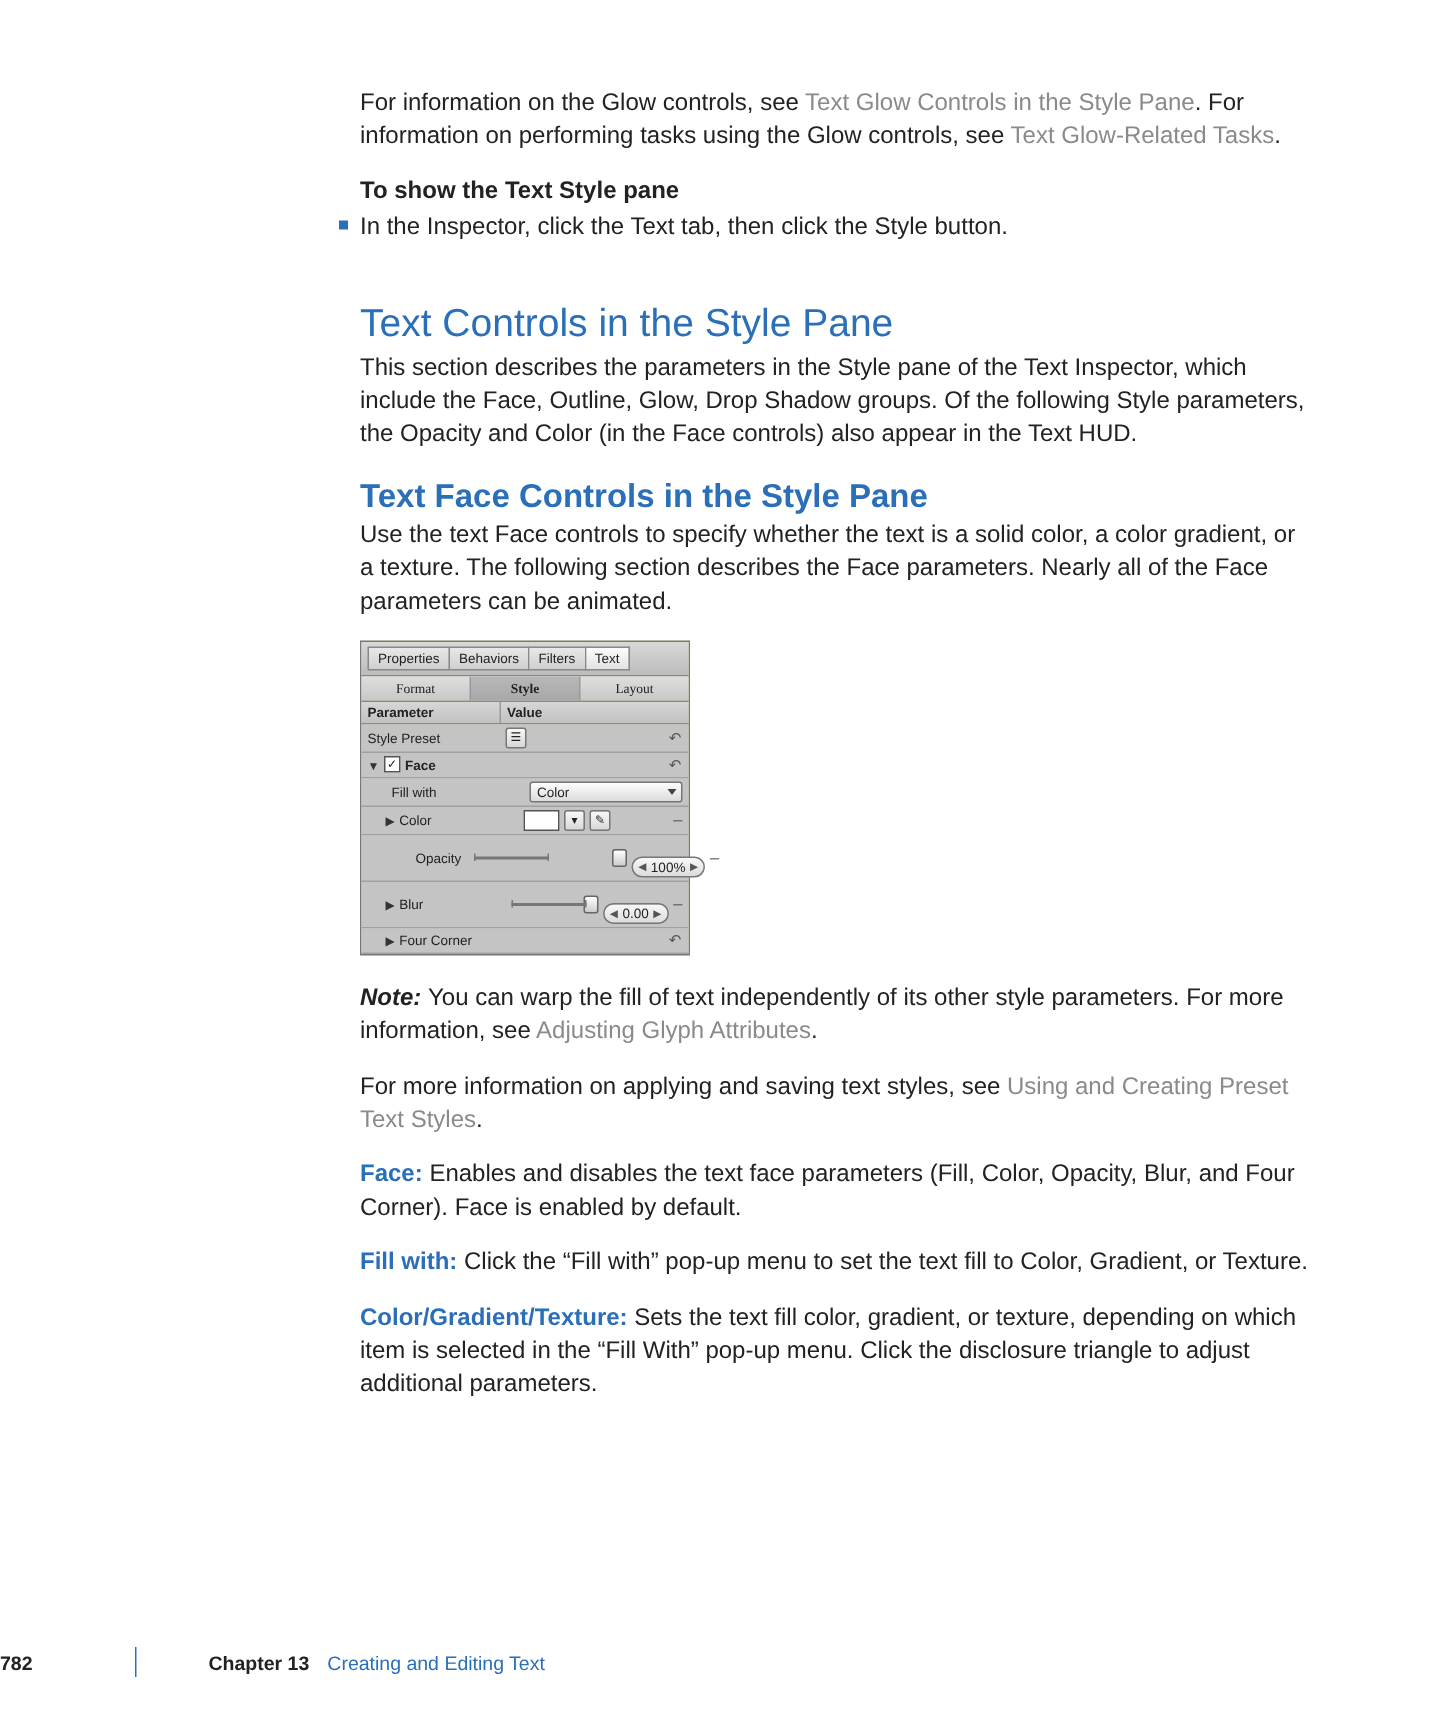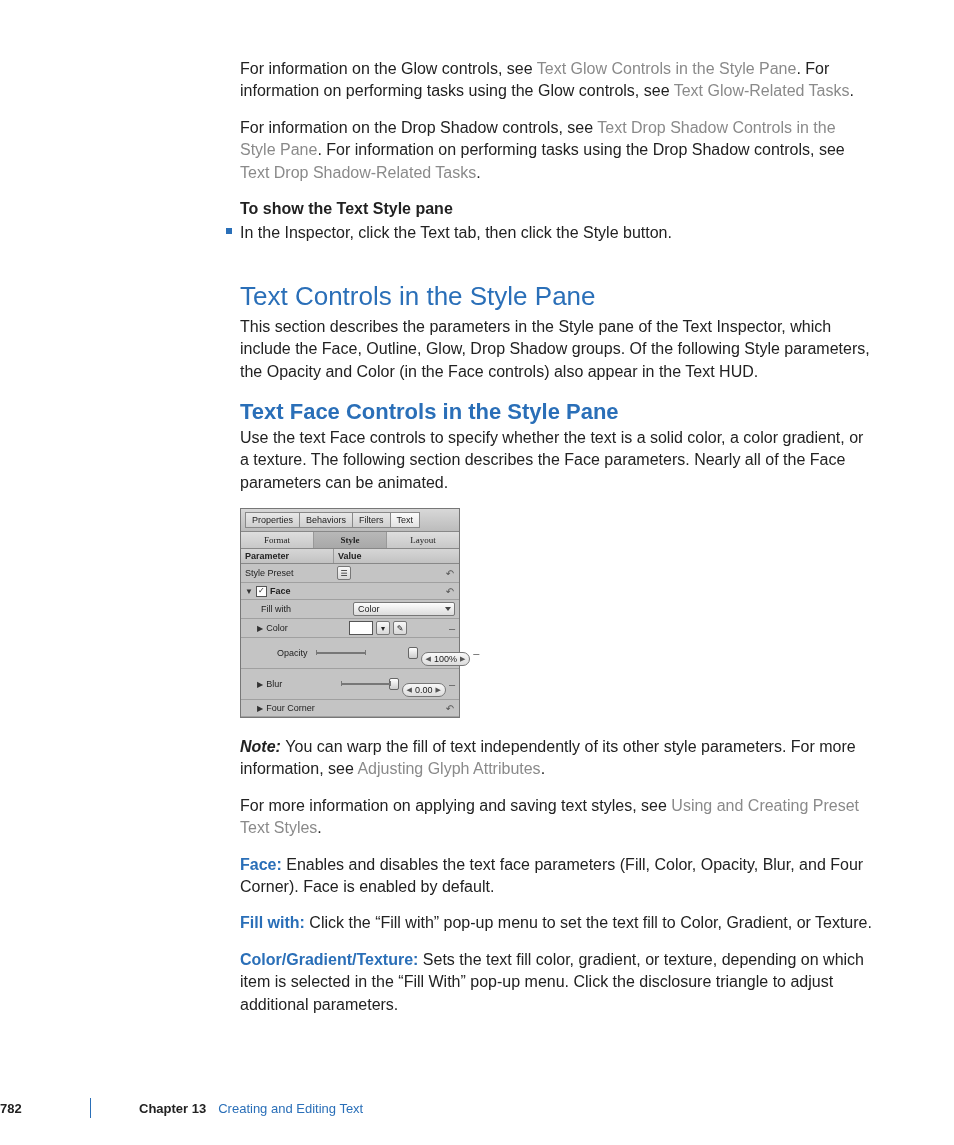--- a/index.html
+++ b/index.html
@@ -92,21 +92,21 @@
   }
   .hdrrow .c1 { width: 84px; padding: 2px 4px; border-right: 1px solid #999; }
   .hdrrow .c2 { flex: 1; padding: 2px 4px; }
   .prow {
     display: flex;
     align-items: center;
     border-bottom: 1px solid #a0a0a0;
     background: #c4c4c4;
     min-height: 16px;
   }
-  .prow .c1 { width: 84px; padding: 2px 4px; font-size: 9px; display:flex; align-items:center; gap:3px;}
+  .prow .c1 { width: 84px; padding: 2px 4px; font-size: 9px; display:flex; align-items:flex-end; gap:3px;}
   .prow .c2 { flex: 1; padding: 2px 4px; display: flex; align-items: center; gap: 3px; }
   .tri { font-size: 8px; color: #333; }
   .chk {
     width: 9px; height: 9px; border: 1px solid #555; background: #fff;
     display: inline-flex; align-items: center; justify-content: center;
     font-size: 8px; line-height: 1;
   }
   .popup {
     flex: 1;
     height: 12px;
@@ -179,23 +179,20 @@
 </style>
 </head>
 <body>
 
 <div class="page">
 
   <p>
     <span>For information on the Glow controls, see </span><a class="link">Text Glow Controls in the Style Pane</a><span>. For information on performing tasks using the Glow controls, see </span><a class="link">Text Glow-Related Tasks</a><span>.</span>
   </p>
 
-  <p>
-    <span>For information on the Drop Shadow controls, see </span><a class="link">Text Drop Shadow Controls in the Style Pane</a><span>. For information on performing tasks using the Drop Shadow controls, see </span><a class="link">Text Drop Shadow-Related Tasks</a><span>.</span>
-  </p>
 
   <p class="bold" style="margin-bottom:2px;">To show the Text Style pane</p>
   <div class="bullet-row">
     <span class="bullet-square"></span>
     <span>In the Inspector, click the Text tab, then click the Style button.</span>
   </div>
 
   <h1 class="sec">Text Controls in the Style Pane</h1>
   <p>This section describes the parameters in the Style pane of the Text Inspector, which include the Face, Outline, Glow, Drop Shadow groups. Of the following Style parameters, the Opacity and Color (in the Face controls) also appear in the Text HUD.</p>
 

